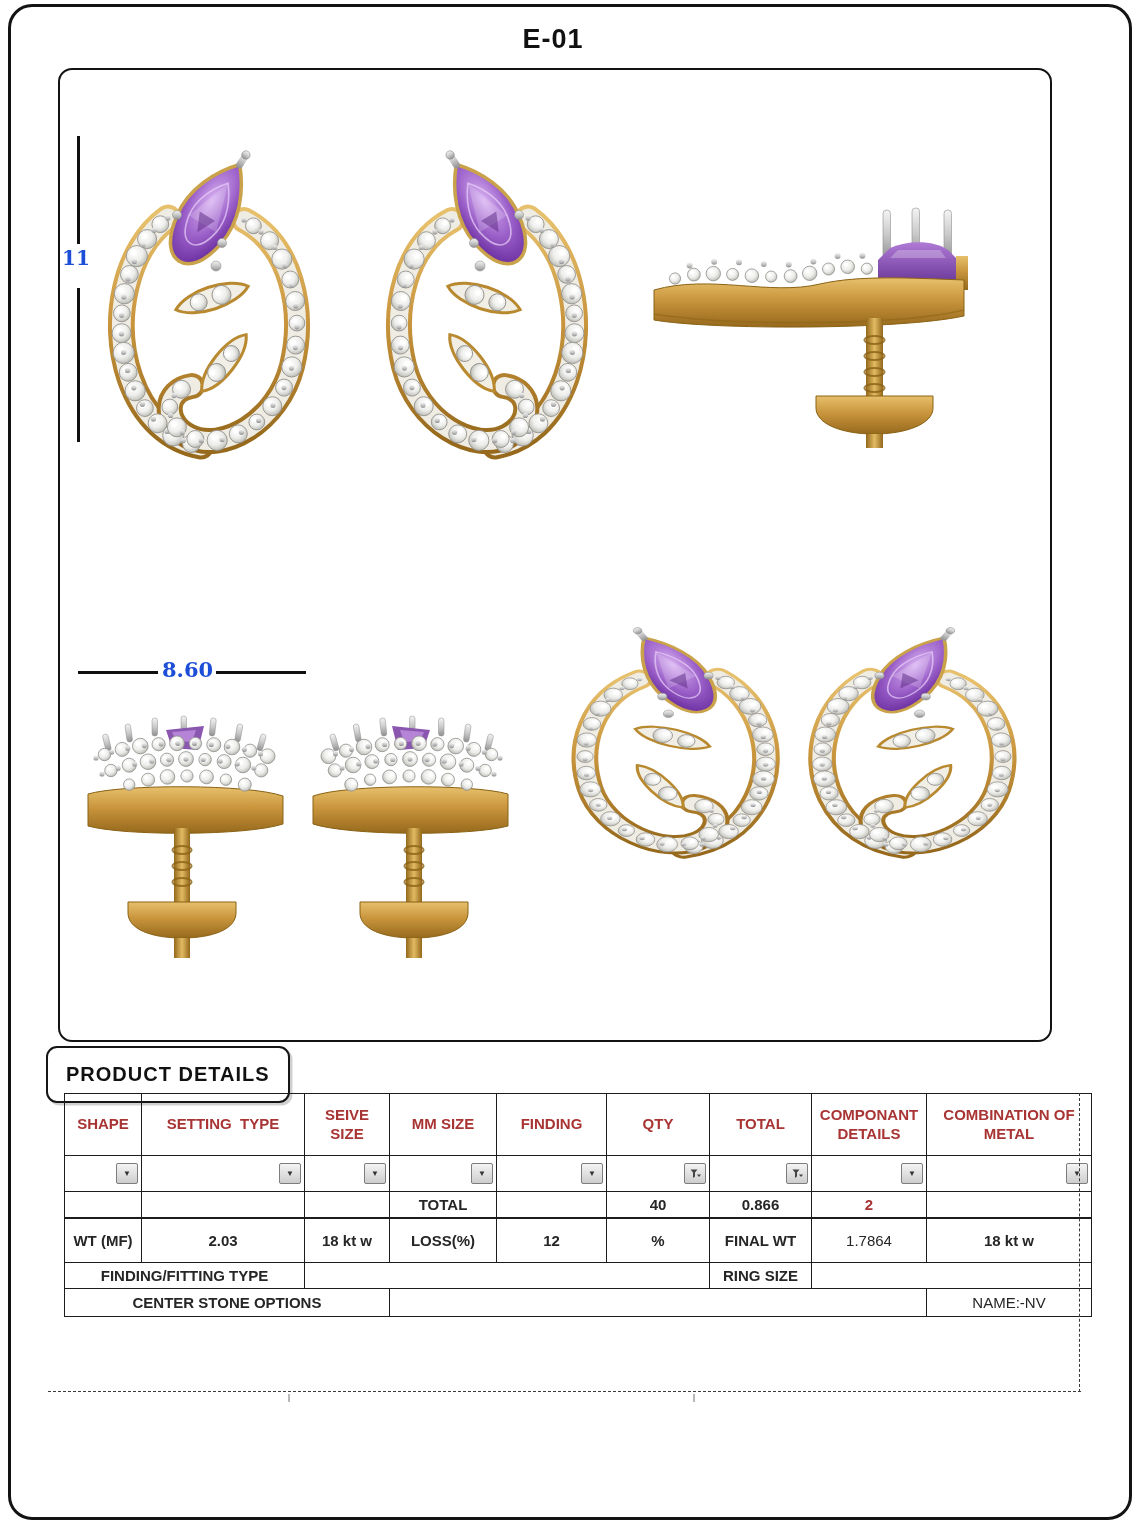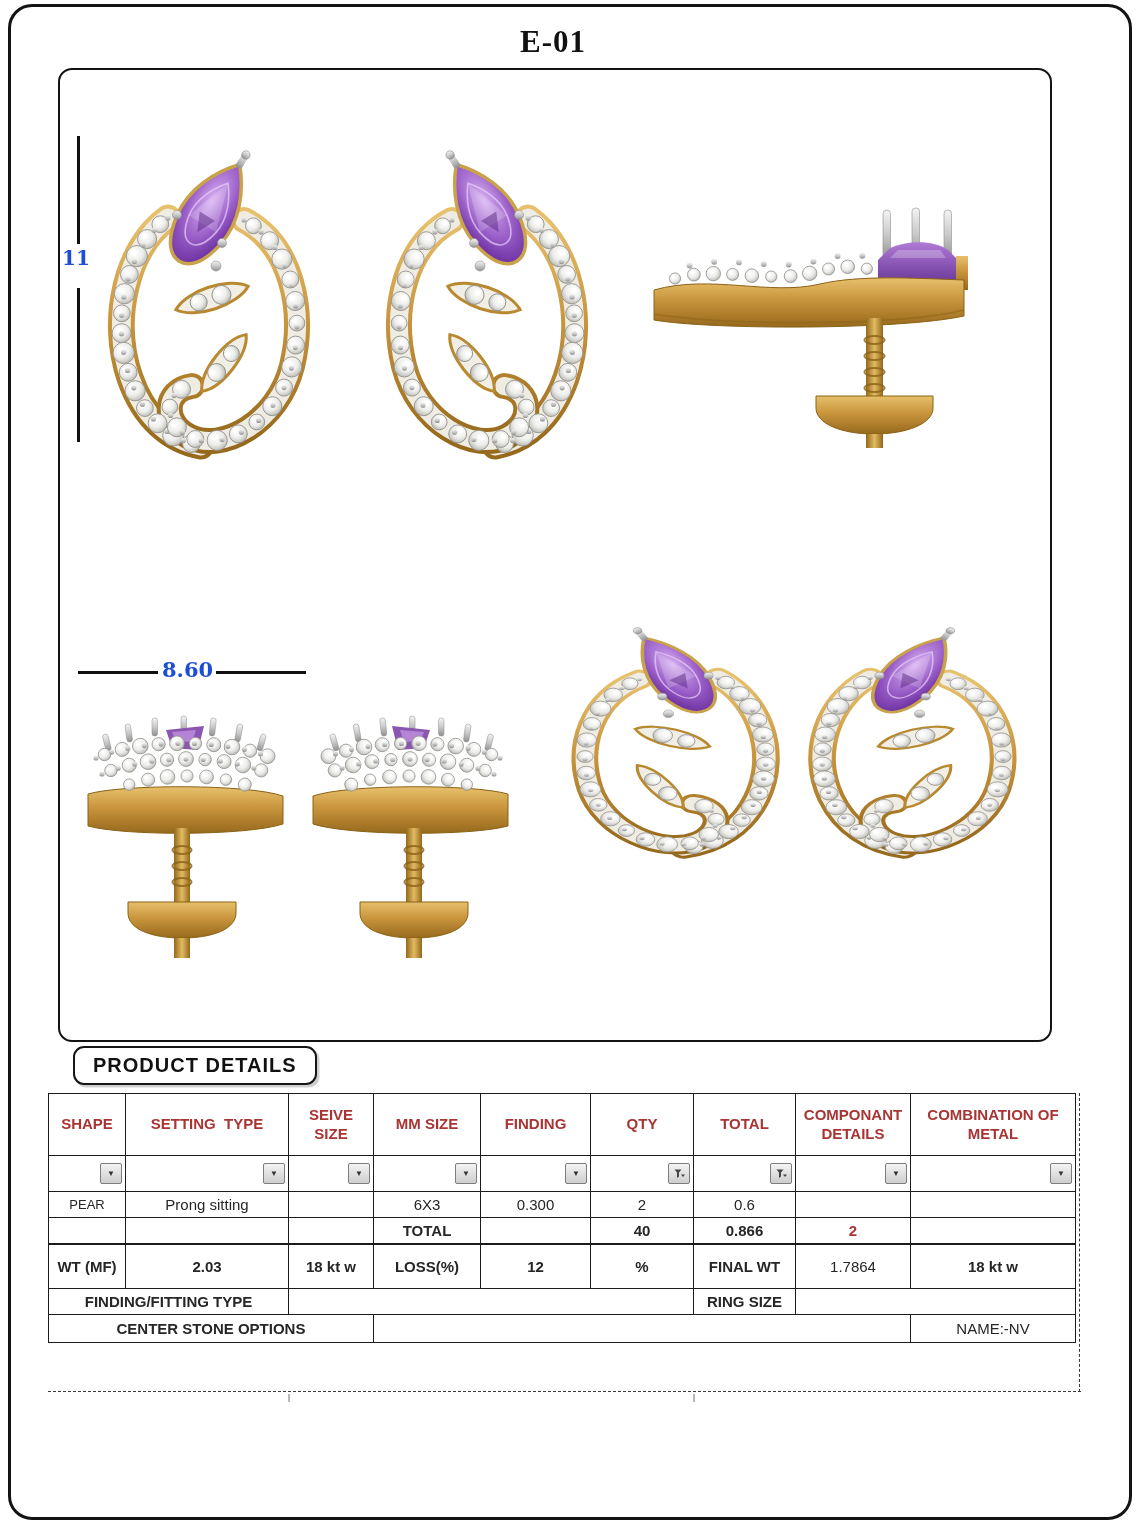--- a/index.html
+++ b/index.html
@@ -4,36 +4,36 @@
 <style>
   html,body{margin:0;padding:0;background:#ffffff;}
   #page{position:relative;width:1140px;height:1537px;background:#ffffff;overflow:hidden;
         font-family:"Liberation Sans",sans-serif;color:#262626;}
   
   .page-border{position:absolute;left:8px;top:4px;width:1118px;height:1510px;
         border:3px solid #131313;border-radius:24px;}
   .jewel-box{position:absolute;left:58px;top:68px;width:990px;height:970px;
         border:2.5px solid #131313;border-radius:14px;background:#ffffff;}
   .doc-title{position:absolute;left:58px;top:24px;width:990px;text-align:center;
-        font-size:31px;font-weight:bold;letter-spacing:1px;color:#111;font-family:Liberation Serif, serif;}
+        font-size:27px;font-weight:bold;letter-spacing:1px;color:#111;}
   
   .dim-vline{position:absolute;width:2.5px;background:#101010;}
   .dim-hline{position:absolute;height:2.5px;background:#101010;}
   .dim-label{position:absolute;font-family:"DejaVu Serif","Liberation Serif",serif;
         font-weight:bold;color:#1d4ed8;}
   
   .view{position:absolute;}
   .flip{transform:scaleX(-1);}
   #libsvg{position:absolute;width:0;height:0;overflow:hidden;}
   
-  .pd-title{position:absolute;left:46px;top:1046px;padding:6px 18px;
+  .pd-title{position:absolute;left:46px;top:1046px;padding:15px 18px;
         border:2px solid #161616;border-radius:11px;background:#fff;
         font-size:20px;font-weight:bold;letter-spacing:1px;color:#111;
-        box-shadow:2.5px 2.5px 0 rgba(120,120,120,0.35);margin-left:27px;}
-  table.pd{position:absolute;left:48px;top:1093px;border-collapse:collapse;
+        box-shadow:2.5px 2.5px 0 rgba(120,120,120,0.35);}
+  table.pd{position:absolute;left:64px;top:1093px;border-collapse:collapse;
         table-layout:fixed;width:1027px;font-size:15px;}
   table.pd td{border:1.4px solid #1c1c1c;text-align:center;vertical-align:middle;
         padding:0 2px;overflow:hidden;}
   td.hdr{border-width:2.2px;font-weight:bold;color:#a93434;line-height:1.25;white-space:pre-wrap;}
   td.left{text-align:left;padding-left:6px;}
   td.boldbox{border:2.3px solid #000;font-weight:bold;}
   td.bold{font-weight:bold;margin-top:20px;}
   td.red{color:#a93434;font-weight:bold;}
   td.pink{color:#c0504d;}
   tr.totalrow td{border-bottom-width:2.2px;font-weight:bold;}
@@ -1258,31 +1258,20 @@
             </div>
           </td>
       <td>
             <div class="fcell">
               <div class="fbtn">
                 <span>▼</span>
               </div>
             </div>
           </td>
     </tr>
-    <tr style="height:26px">
-      <td style="font-size:13px">PEAR</td>
-      <td>Prong sitting</td>
-      <td></td>
-      <td>6X3</td>
-      <td>0.300</td>
-      <td>2</td>
-      <td>0.6</td>
-      <td></td>
-      <td></td>
-    </tr>
     <tr style="height:26px" class="totalrow">
       <td></td>
       <td></td>
       <td></td>
       <td>TOTAL</td>
       <td></td>
       <td>40</td>
       <td>0.866</td>
       <td class="red">2</td>
       <td></td>

